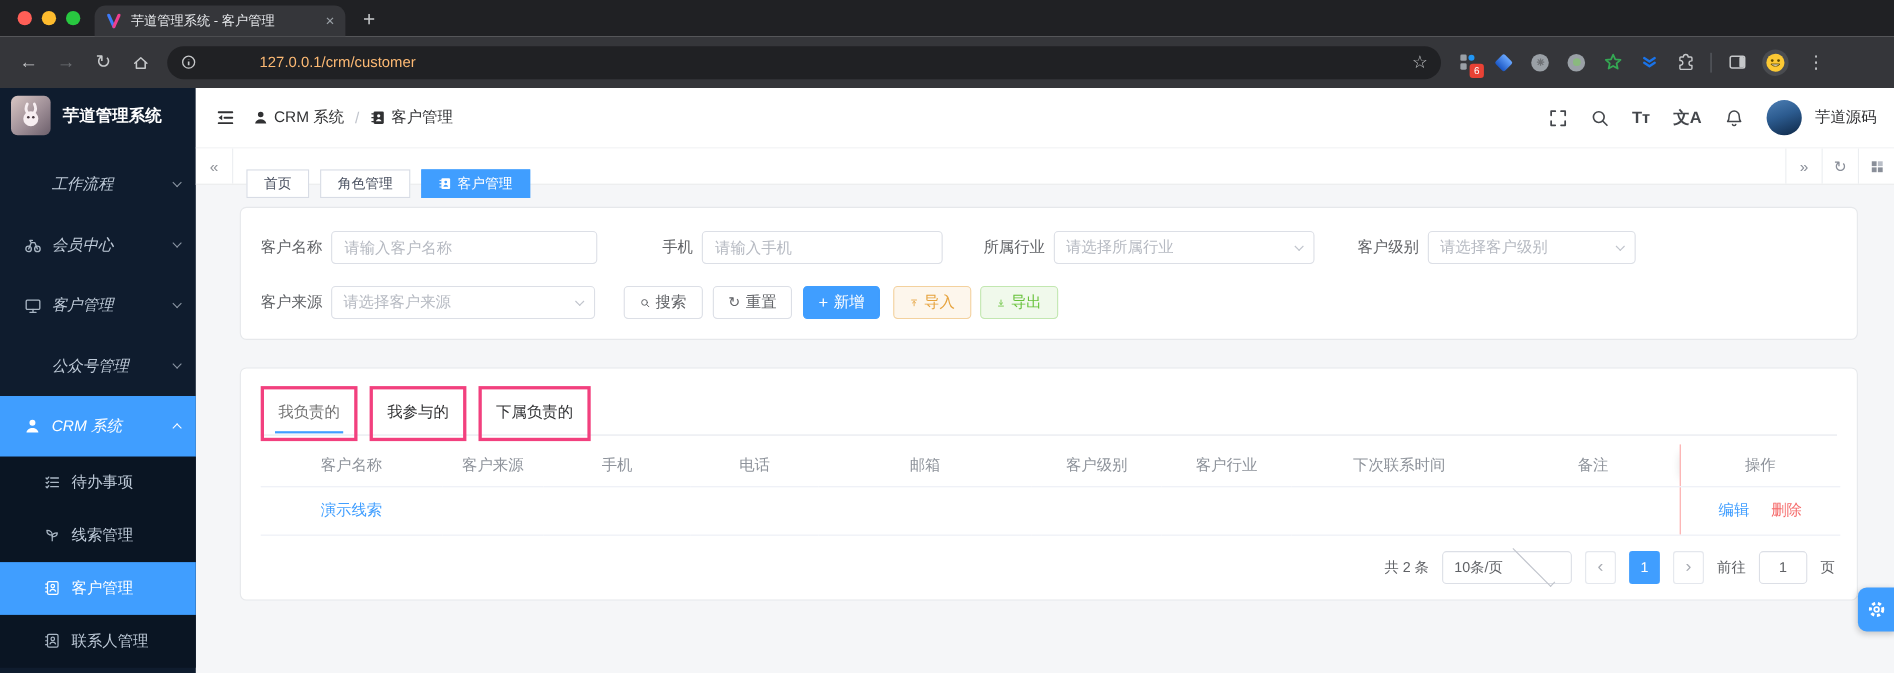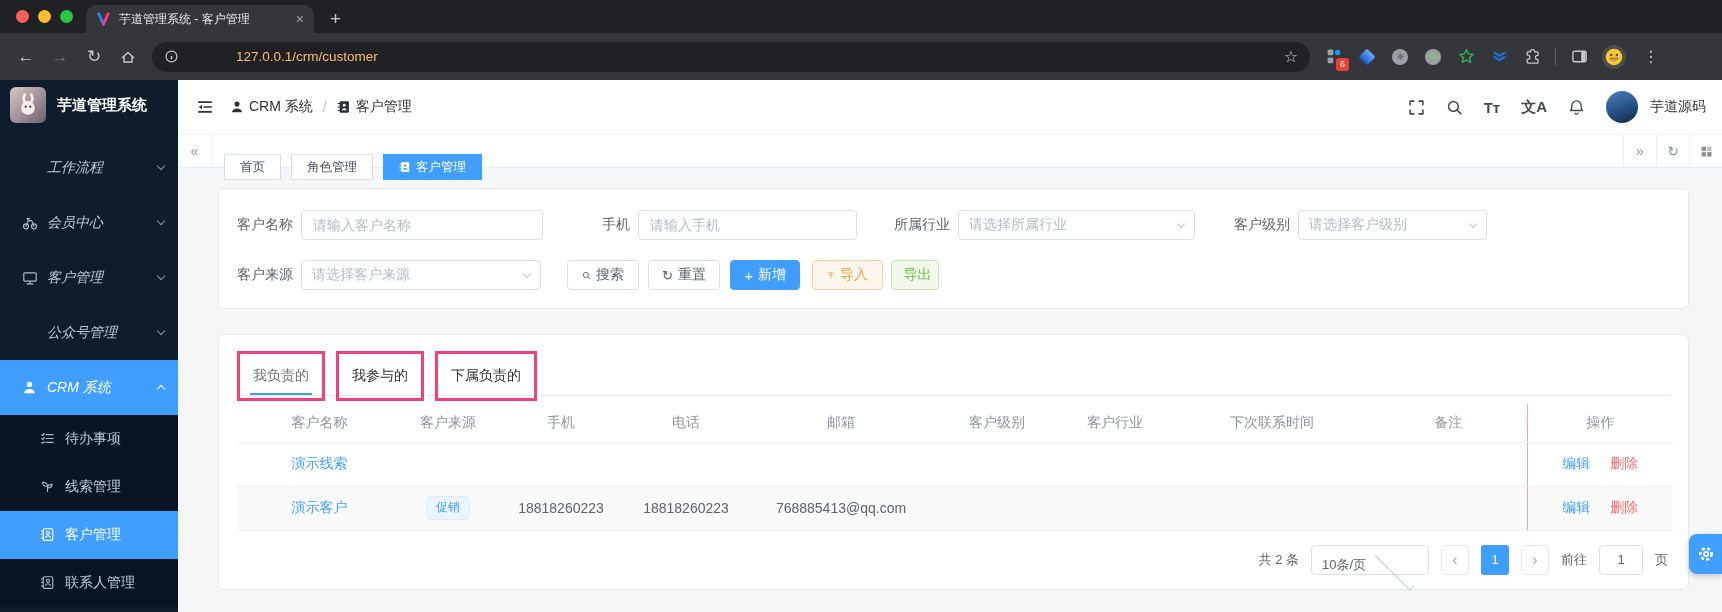--- a/index.html
+++ b/index.html
@@ -136,21 +136,21 @@
   .cell-link { color:#409eff; cursor:pointer; }
   .col-op { border-left:1px solid #fca5a5; box-shadow:-8px 0 8px -8px rgba(0,0,0,.10); }
   .op-edit { color:#409eff; cursor:pointer; margin-right:16px; }
   .op-del { color:#f56c6c; cursor:pointer; }
   .el-tag { display:inline-block; padding:3px 9px; font-size:12px; color:#409eff;
     background:#ecf5ff; border:1px solid #d9ecff; border-radius:4px; line-height:1.3; }
 
   .pagination { display:flex; align-items:center; justify-content:flex-end; gap:12px;
     margin-top:14px; font-size:13px; color:#606266; padding-right:2px; }
   .pg-size { width:118px; height:30px; border:1px solid #dcdfe6; border-radius:4px;
-    display:flex; align-items:flex-end; padding:0 10px; cursor:pointer; }
+    display:flex; align-items:center; padding:0 10px; cursor:pointer; }
   .pg-size span { flex:1; font-size:13px; color:#606266; }
   .pg-btn { width:28px; height:30px; border:1px solid #e4e7ed; border-radius:3px; background:#fff;
     display:flex; align-items:center; justify-content:center; color:#a8abb2; font-size:16px; cursor:pointer; }
   .pg-cur { width:28px; height:30px; border-radius:3px; background:#409eff; color:#fff;
     display:flex; align-items:center; justify-content:center; font-size:13px; cursor:pointer; }
   .pg-goto-input { width:44px; height:30px; border:1px solid #dcdfe6; border-radius:4px;
     text-align:center; font-size:13px; color:#606266; outline:none; font-family:inherit; }
 
   .gear-fab { position:absolute; right:0; top:534px; width:33px; height:40px; background:#409eff;
     border-radius:8px 0 0 8px; display:flex; align-items:center; justify-content:center;
@@ -481,21 +481,21 @@
           <button class="btn btn-primary" style="margin-left:10px;width:70px">
             <span style="font-size:15px">+</span>
             <span>新增</span>
           </button>
           <button class="btn btn-warn-plain" style="margin-left:12px;width:71px">
             <svg width="13" height="13" viewBox="0 0 16 16" fill="none" stroke="currentColor" stroke-width="1.5" stroke-linecap="round" stroke-linejoin="round">
               <path d="M3.5 2.5h9M8 5v8M5 7.9 8 5l3 2.9"></path>
             </svg>
             <span>导入</span>
           </button>
-          <button class="btn btn-succ-plain" style="margin-left:8px;width:48px">
+          <button class="btn btn-succ-plain" style="margin-left:8px;width:71px">
             <svg width="13" height="13" viewBox="0 0 16 16" fill="none" stroke="currentColor" stroke-width="1.5" stroke-linecap="round" stroke-linejoin="round">
               <path d="M3.5 13.5h9M8 2.5v8M5 7.6 8 10.5l3-2.9"></path>
             </svg>
             <span>导出</span>
           </button>
         </div>
       </div>
 
       <div class="card table-card">
         <div class="content-tabs">
@@ -546,35 +546,20 @@
               <td></td>
               <td></td>
               <td></td>
               <td></td>
               <td></td>
               <td class="col-op">
                 <span class="op-edit">编辑</span>
                 <span class="op-del">删除</span>
               </td>
             </tr>
-            <tr class="striped">
-              <td><span class="cell-link">演示客户</span></td>
-              <td><span class="el-tag">促销</span></td>
-              <td>18818260223</td>
-              <td>18818260223</td>
-              <td>768885413@qq.com</td>
-              <td></td>
-              <td></td>
-              <td></td>
-              <td></td>
-              <td class="col-op">
-                <span class="op-edit">编辑</span>
-                <span class="op-del">删除</span>
-              </td>
-            </tr>
           </tbody>
         </table>
 
         <div class="pagination">
           <span>共 2 条</span>
           <div class="pg-size">
             <span>10条/页</span>
             <span class="sel-chev"></span>
           </div>
           <span class="pg-btn">‹</span>

